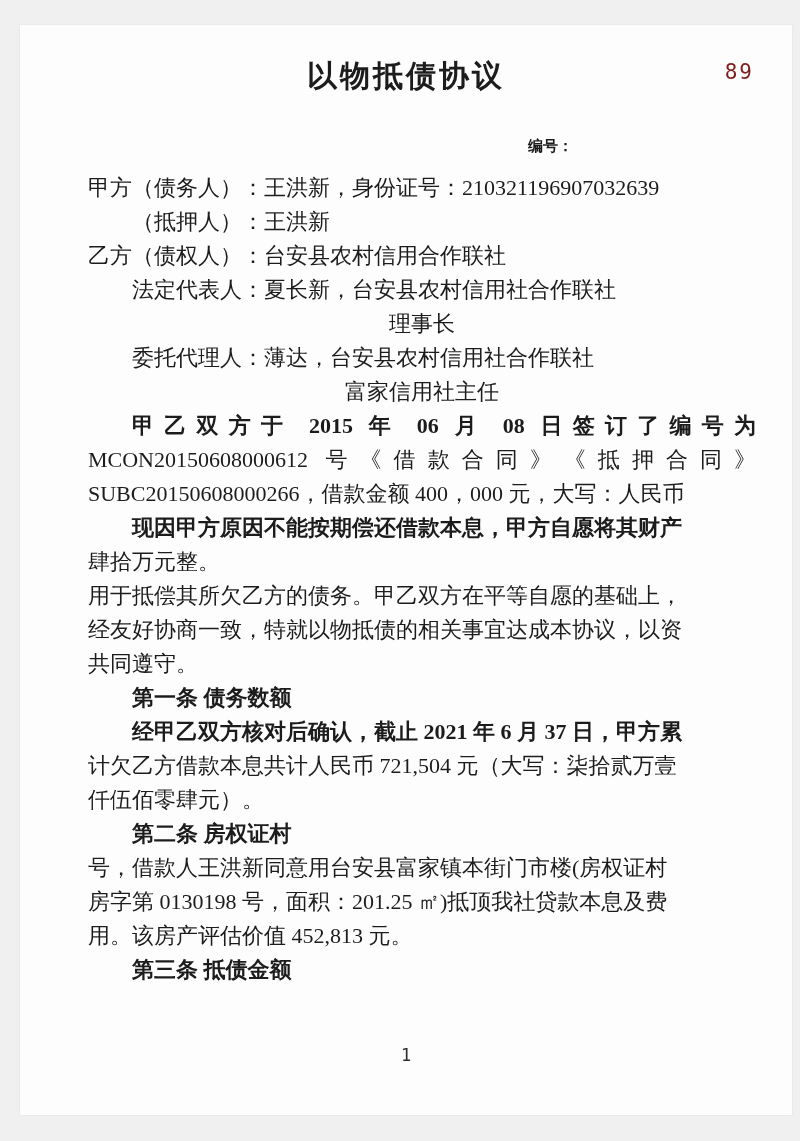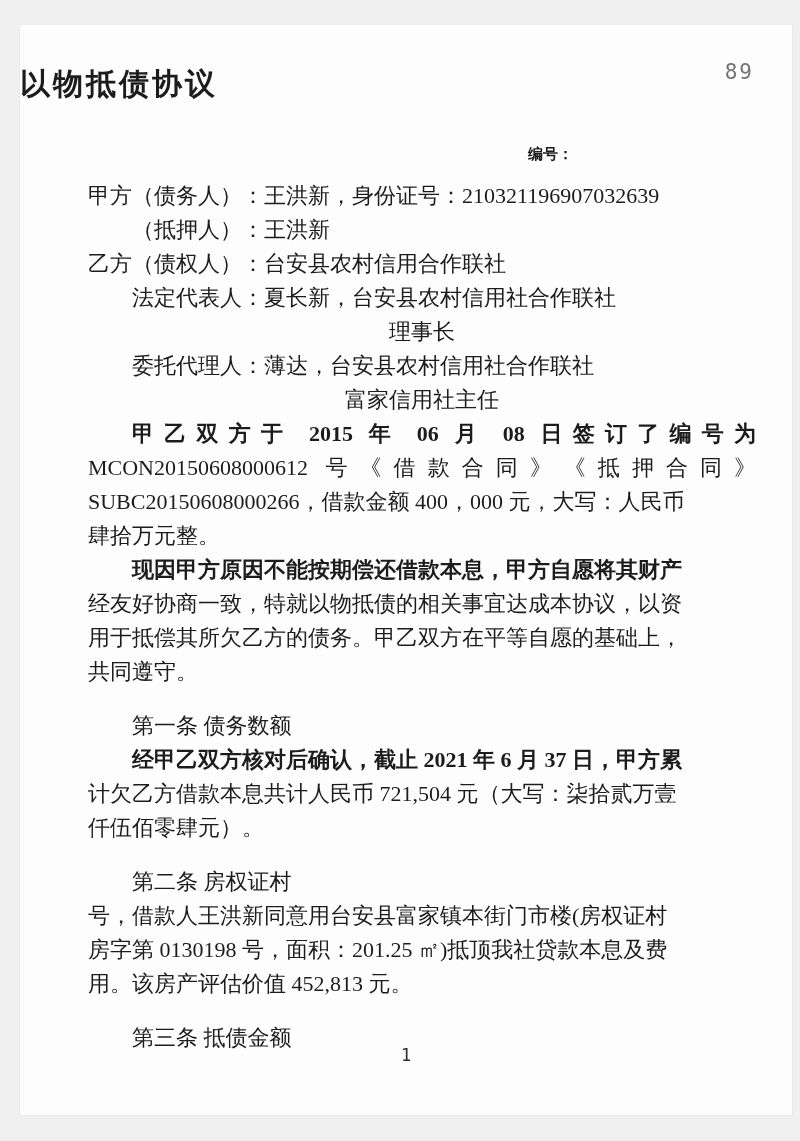--- a/index.html
+++ b/index.html
@@ -15,43 +15,44 @@
     background:#f0f0f0;overflow:hidden;
   }
   .sheet{
     position:absolute;left:20px;top:25px;width:772px;height:1090px;
     background:#fdfdfd;
     box-shadow:0 0 2px rgba(0,0,0,0.08);
   }
   .corner-num{
     position:absolute;top:35px;right:38px;
     font-family:"DejaVu Sans Mono",monospace;
-    font-size:21px;letter-spacing:2px;color:#737373;
+    font-size:21px;letter-spacing:2px;color:#7f1d1d;
   }
   .title{
-    margin:38px 0 0 0;
+    margin:30px 0 0 0;
+    text-align:center;
     font-size:30px;line-height:42px;
     font-weight:700;letter-spacing:3px;
   }
   .number-line{
     margin-top:32px;margin-left:508px;
     font-size:15px;line-height:34px;font-weight:700;
   }
   .body{
     margin-top:8px;
     padding:0 36px 0 68px;
   }
   .ln{
     font-size:22px;line-height:34px;height:34px;
     white-space:nowrap;overflow:visible;
   }
   .indent{padding-left:44px;}
   .first{text-indent:44px;font-weight:bold;}
   .center{text-align:center;font-family:Liberation Serif, serif;}
-  .bold{font-weight:400;margin-top:20px;}
+  .bold{font-weight:700;}
   .stretch{
     white-space:normal;
     text-align:justify;
     text-align-last:justify;
     text-justify:inter-character;
   }
   .page-num{
     position:absolute;bottom:50px;left:0;right:0;
     text-align:center;
     font-size:17px;color:#2e2e2e;
@@ -78,25 +79,25 @@
       <div class="ln indent">（抵押人）：王洪新</div>
       <div class="ln">乙方（债权人）：台安县农村信用合作联社</div>
       <div class="ln indent">法定代表人：夏长新，台安县农村信用社合作联社</div>
       <div class="ln center">理事长</div>
       <div class="ln indent">委托代理人：薄达，台安县农村信用社合作联社</div>
       <div class="ln center">富家信用社主任</div>
 
       <div class="ln first stretch">甲乙双方于 2015 年 06 月 08 日签订了编号为</div>
       <div class="ln stretch">MCON20150608000612 号《借款合同》《抵押合同》</div>
       <div class="ln">SUBC20150608000266，借款金额 400，000 元，大写：人民币</div>
+      <div class="ln first">现因甲方原因不能按期偿还借款本息，甲方自愿将其财产</div>
+
       <div class="ln">肆拾万元整。</div>
-
-      <div class="ln first">现因甲方原因不能按期偿还借款本息，甲方自愿将其财产</div>
+      <div class="ln">用于抵偿其所欠乙方的债务。甲乙双方在平等自愿的基础上，</div>
       <div class="ln">经友好协商一致，特就以物抵债的相关事宜达成本协议，以资</div>
-      <div class="ln">用于抵偿其所欠乙方的债务。甲乙双方在平等自愿的基础上，</div>
       <div class="ln">共同遵守。</div>
 
       <div class="ln first bold">第一条 债务数额</div>
       <div class="ln first">经甲乙双方核对后确认，截止 2021 年 6 月 37 日，甲方累</div>
       <div class="ln">计欠乙方借款本息共计人民币 721,504 元（大写：柒拾贰万壹</div>
       <div class="ln">仟伍佰零肆元）。</div>
 
       <div class="ln first bold">第二条 房权证村</div>
       <div class="ln">号，借款人王洪新同意用台安县富家镇本街门市楼(房权证村</div>
       <div class="ln">房字第 0130198 号，面积：201.25 ㎡)抵顶我社贷款本息及费</div>

